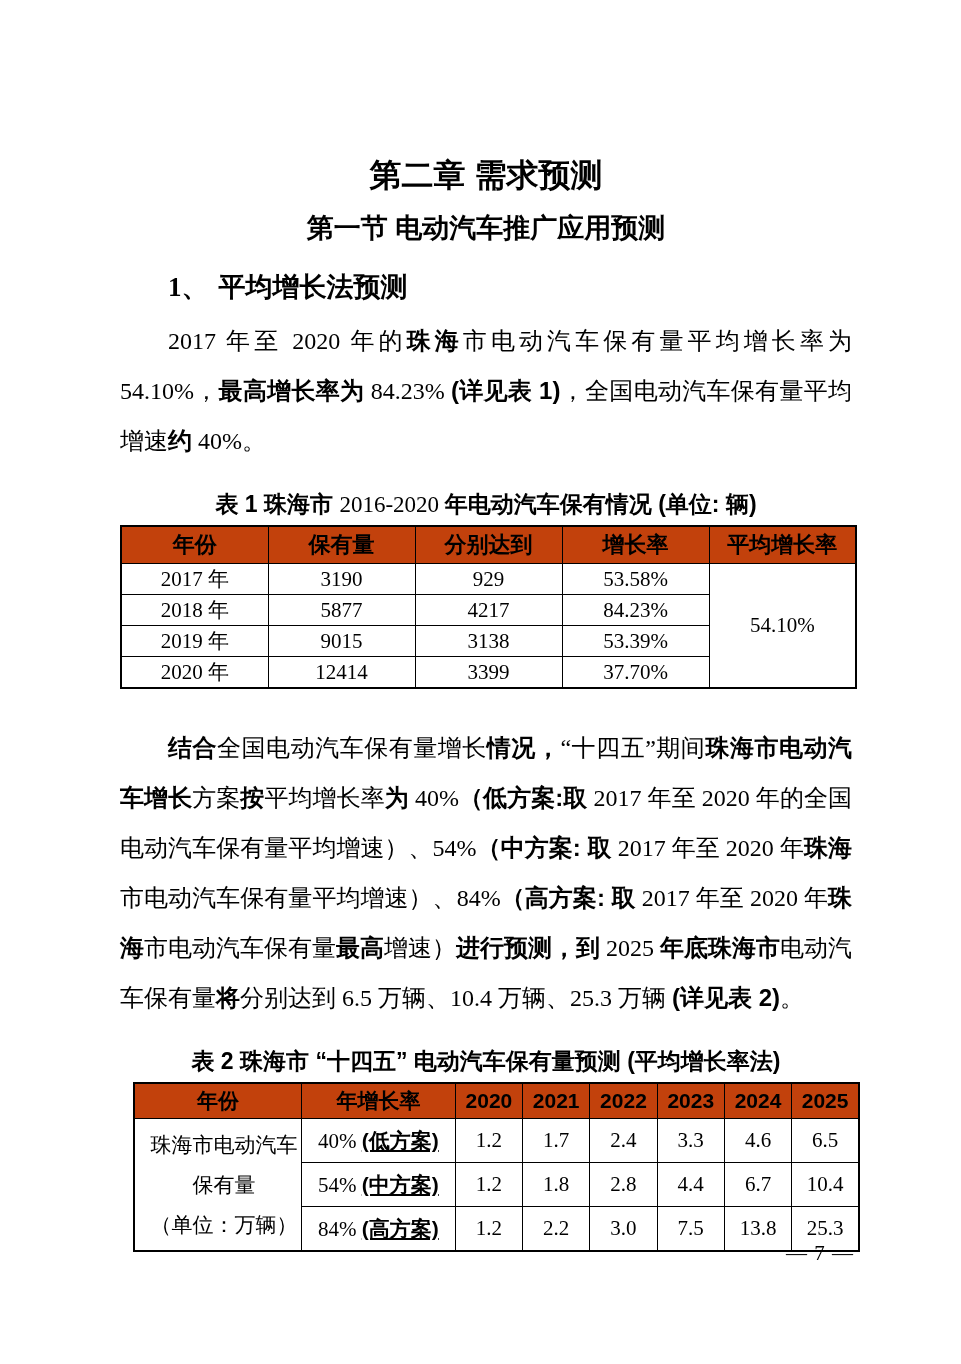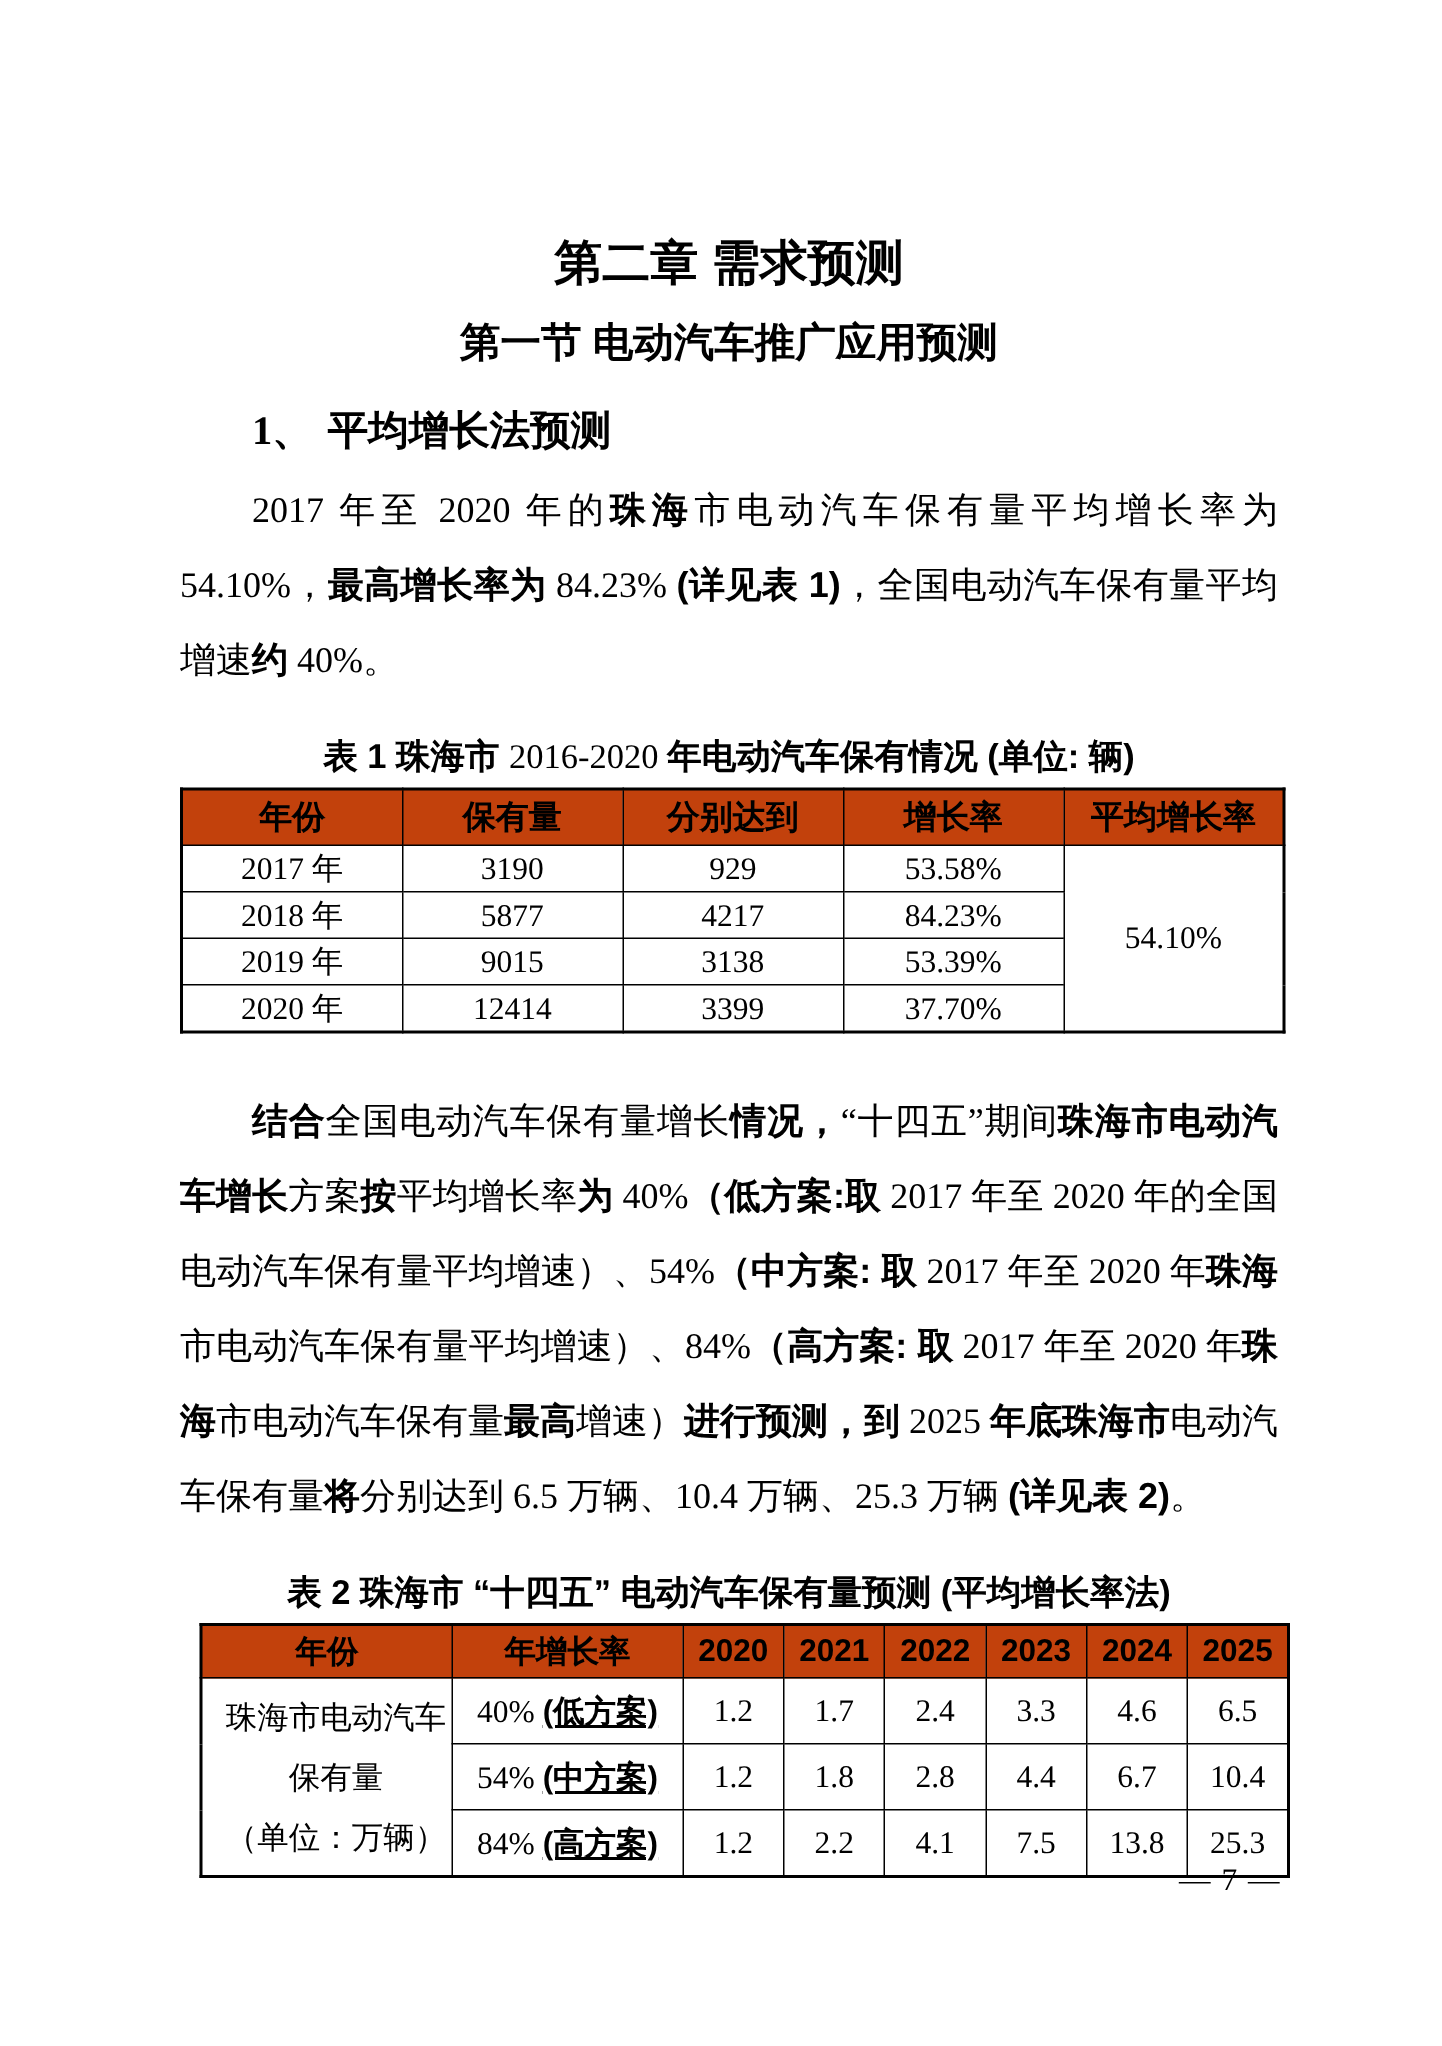--- a/index.html
+++ b/index.html
@@ -163,21 +163,21 @@
             <td>1.8</td>
             <td>2.8</td>
             <td>4.4</td>
             <td>6.7</td>
             <td>10.4</td>
           </tr>
           <tr>
             <td class="scenario"><span>84% </span><span class="hei">(高方案)</span></td>
             <td>1.2</td>
             <td>2.2</td>
-            <td>4.1</td>
+            <td>3.0</td>
             <td>7.5</td>
             <td>13.8</td>
             <td>25.3</td>
           </tr>
         </tbody>
     </table>
 
   </div>
 
   <div class="pageno">— 7 —</div>

